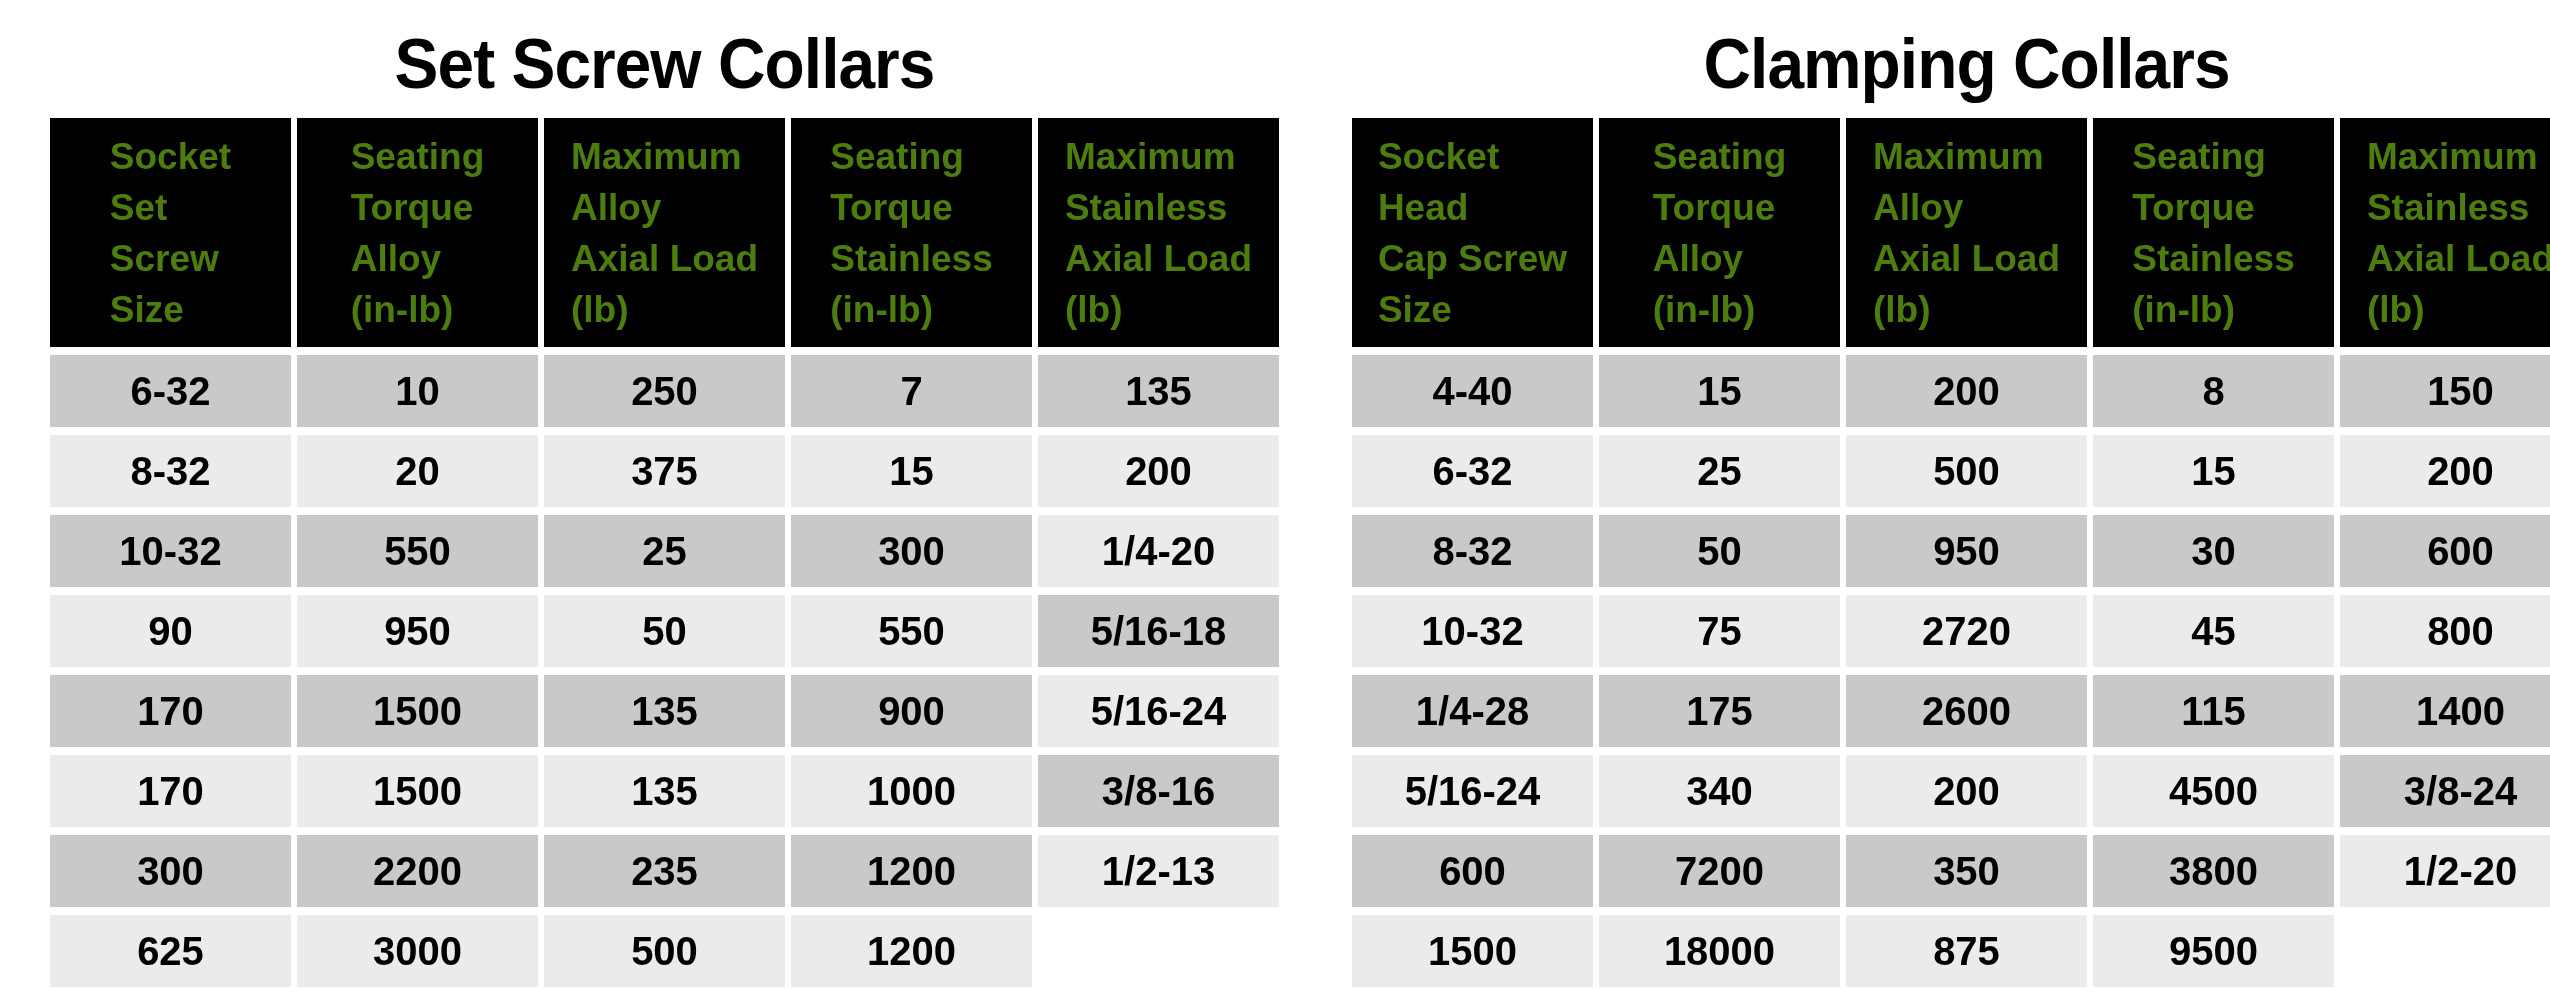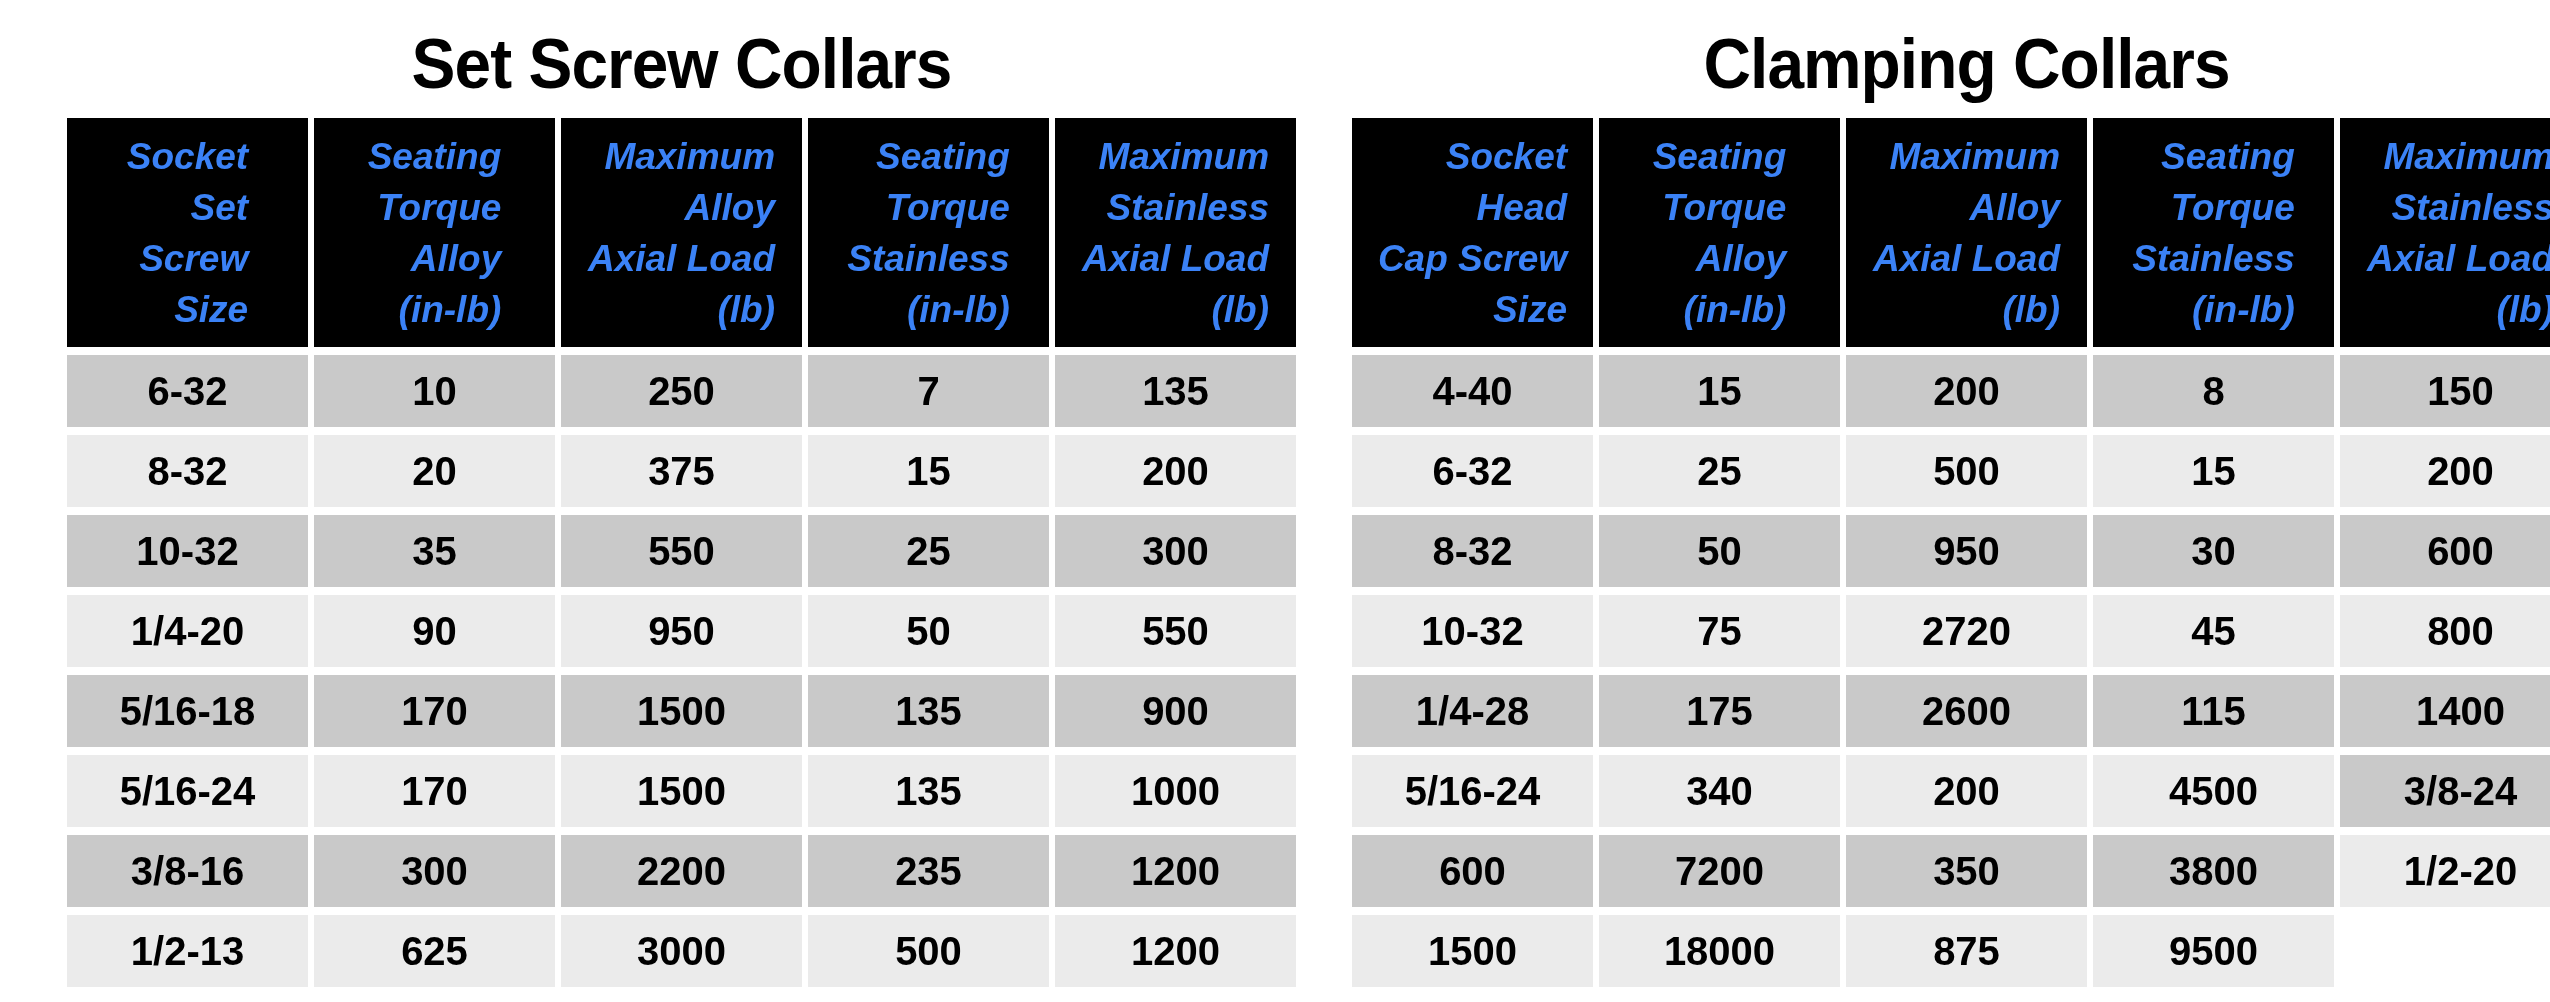--- a/index.html
+++ b/index.html
@@ -17,21 +17,21 @@
     position: relative;
     width: 2550px;
     height: 1002px;
     background: #ffffff;
   }
   .panel {
     position: absolute;
     top: 0;
     width: 1229px;
   }
-  .panel.left  { left: 23px; padding-left: 44px; }
+  .panel.left  { left: 6px; padding-left: 44px; }
   .panel.right { left: 1352px; }
   .table-title {
     height: 118px;
     display: flex;
     align-items: center;
     justify-content: center;
     padding-top: 10px;
     box-sizing: border-box;
     font-size: 70px;
     font-weight: 700;
@@ -42,30 +42,29 @@
   .table-grid {
     display: grid;
     grid-template-columns: repeat(5, 1fr);
     grid-template-rows: 229px repeat(8, 72px);
     column-gap: 6px;
     row-gap: 8px;
     background: #ffffff;
   }
   .th {
     background: #000000;
-    color: #3b82f6;
+    color: #4d7c0f;
     display: flex;
     align-items: center;
     justify-content: center;
-    text-align: right;
+    text-align: left;
     font-size: 37px;
     line-height: 51px;
     white-space: pre-line;
     font-weight: 700;
-    font-style: italic;
   }
   .td {
     display: flex;
     align-items: center;
     justify-content: center;
     text-align: center;
     font-size: 40px;
     font-weight: 700;
     white-space: nowrap;
   }
@@ -104,21 +103,20 @@
         <div class="td dark">10</div>
         <div class="td dark">250</div>
         <div class="td dark">7</div>
         <div class="td dark">135</div>
         <div class="td light">8-32</div>
         <div class="td light">20</div>
         <div class="td light">375</div>
         <div class="td light">15</div>
         <div class="td light">200</div>
         <div class="td dark">10-32</div>
-        <div class="td dark">35</div>
         <div class="td dark">550</div>
         <div class="td dark">25</div>
         <div class="td dark">300</div>
         <div class="td light">1/4-20</div>
         <div class="td light">90</div>
         <div class="td light">950</div>
         <div class="td light">50</div>
         <div class="td light">550</div>
         <div class="td dark">5/16-18</div>
         <div class="td dark">170</div>

